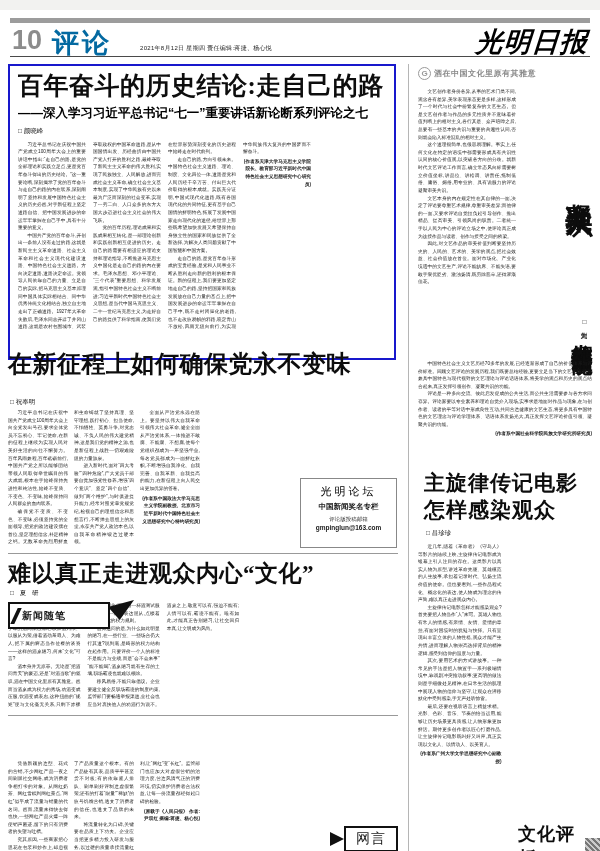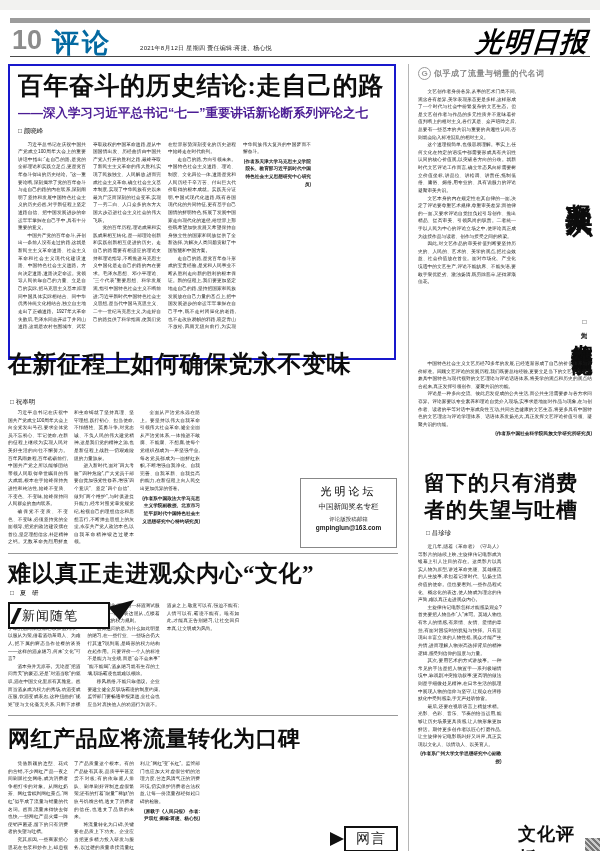--- a/index.html
+++ b/index.html
@@ -15,42 +15,42 @@
   .pagenum{left:12px;top:15px;font-size:27px;font-weight:bold;color:#8c8c8c;}
   .secname{left:52px;top:15px;font-size:27px;font-weight:900;color:#0369a1;letter-spacing:3px;}
   .dateline{left:140px;top:34px;font-size:6px;color:#222;letter-spacing:.3px;}
   .masthead{right:12px;top:14px;font-size:27px;font-family:"DejaVu Serif",serif;font-weight:900;
             font-style:italic;color:#000;letter-spacing:1px;transform:skewX(-4deg);}
   .headrule{left:10px;top:46px;width:580px;height:1px;background:#4a4a4a;}
   
   .leadbox{left:8px;top:54px;width:388px;height:296px;border:2px solid #1818cc;background:#fff;
            box-sizing:border-box;padding:6px 8px 12px 8px;}
   .leadhead{font-size:25px;line-height:1.1;letter-spacing:.5px;}
-  .leadsub{font-size:12.5px;font-weight:bold;margin-top:5px;color:#4c1d95;}
+  .leadsub{font-size:12.5px;font-weight:bold;margin-top:5px;color:#000000;}
   .byline{font-size:6.5px;color:#222;margin-top:5px;}
   .leadbody{margin-top:5px;height:196px;column-count:5;column-gap:7px;column-fill:auto;}
   
   .a2head{left:8px;top:338px;font-size:24px;letter-spacing:.5px;}
   .a2author{left:10px;top:388px;font-size:6.5px;}
   .a2body{left:8px;top:399px;width:390px;height:140px;column-count:6;column-gap:6px;column-fill:auto;}
   .forumbox{left:300px;top:468px;width:97px;height:70px;background:#fff;border:1px solid #888;
             box-sizing:border-box;text-align:center;padding-top:5px;}
   .forumtitle{font-size:11px;font-weight:400;letter-spacing:3px;color:#000;}
-  .forumsub{font-size:7.5px;font-weight:normal;margin-top:3px;}
+  .forumsub{font-size:7.5px;font-weight:bold;margin-top:3px;}
   .forumnote{font-size:5.5px;margin-top:4px;color:#333;}
   .forumemail{font-size:6.5px;font-weight:bold;margin-top:1px;}
   .rule1{left:8px;top:543px;width:390px;height:1px;background:#999;}
   
   .a3head{left:8px;top:548px;font-size:23px;letter-spacing:.5px;}
   .a3author{left:10px;top:579px;font-size:6.5px;letter-spacing:2px;}
   .a3body{left:8px;top:592px;width:390px;height:108px;column-count:5;column-gap:7px;column-fill:auto;}
   .essaybadge{left:8px;top:592px;width:102px;height:27px;background:#fff;border:2px solid #111;
               box-sizing:border-box;display:flex;align-items:center;padding-left:4px;z-index:3;}
   .slashmark{display:inline-block;width:4px;height:16px;background:#111;transform:skewX(-25deg);margin-right:4px;}
-  .essaybadge .btxt{font-size:13px;font-weight:400;letter-spacing:1px;}
+  .essaybadge .btxt{font-size:10px;font-weight:700;letter-spacing:1px;}
   .penicon{left:108px;top:590px;width:26px;height:20px;background:#111;
            clip-path:polygon(0 35%,100% 0,45% 100%);z-index:4;}
   .rule2{left:8px;top:705px;width:390px;height:1px;background:#999;}
   
   .a4head{left:8px;top:714px;font-size:22px;letter-spacing:.5px;}
   .a4body{left:8px;top:750px;width:390px;height:97px;column-count:6;column-gap:6px;column-fill:auto;}
   .netbadge{left:344px;top:816px;width:54px;height:26px;border:2px solid #111;background:#fff;
             box-sizing:border-box;display:flex;align-items:center;justify-content:center;z-index:3;}
   .netbadge .btxt{font-size:14px;font-weight:400;letter-spacing:1px;}
   .handicon{left:330px;top:822px;width:0;height:0;border-top:7px solid transparent;
@@ -130,37 +130,36 @@
       <p>值得追问的是,为什么如此明显的陋习,在一些行业、一些场合仍大行其道?说到底,是畸形的权力结构在起作用。只要评价一个人的标准不是能力与业绩,而是“会不会来事”“能不能喝”,酒桌陋习就有生存的土壤,职场霸凌也就难以根除。</p>
       <p>移风易俗,不能只靠倡议。企业要建立健全反职场霸凌的制度约束,监管部门要畅通举报渠道,全社会也应当对裹挟他人的劝酒行为说不。酒桌之上,敬意可以有,强迫不能有;人情可以有,霸凌不能有。唯有如此,才能真正告别陋习,让社交回归本真,让文明成为风尚。</p>
     </div>
   <div class="abs essaybadge">
     <span class="slashmark"></span>
     <span class="btxt">新闻随笔</span>
   </div>
   <div class="abs penicon"></div>
   <div class="abs rule2"></div>
 
-  <div class="abs serifhead a4head">网红产品应将流量转化为口碑</div>
   <div class="abs tinybody a4body">
       <p>凭借新颖的造型、花式的营销,不少网红产品一夜之间刷屏社交网络,成为消费者争相打卡的对象。从网红奶茶、网红雪糕到网红景点,“网红”似乎成了流量与销量的代名词。然而,流量来得快去得也快,一些网红产品火爆一阵便销声匿迹,留下的只有消费者的失望与吐槽。</p>
       <p>究其原因,一些商家把心思花在包装和炒作上,却忽视了产品质量这个根本。有的产品徒有其表,品质平平甚至货不对板;有的依靠雇人排队、刷单刷好评制造虚假繁荣;还有的打着“限量”“稀缺”的旗号饥饿营销,透支了消费者的信任,也透支了品牌的未来。</p>
       <p>将流量转化为口碑,关键要在品质上下功夫。企业应当把更多精力投入研发与服务,以过硬的质量承接流量红利,让“网红”变“长红”。监管部门也应加大对虚假营销的治理力度,营造风清气正的消费环境,切实保护消费者合法权益,让每一份流量都经得起口碑的检验。</p>
       <p class="attr">(原载于《人民日报》 作者:尹双红 摘编:蒋捷、杨心悦)</p>
     </div>
   <div class="abs handicon"></div>
   <div class="abs netbadge">
     <span class="btxt">网言</span>
   </div>
 
   <div class="abs vdivider"></div>
 
   <div class="abs serieshdr">
     <span class="gicon">G</span>
-    <span class="serieslabel">似乎成了流量与销量的代名词</span>
+    <span class="serieslabel">酒在中国文化里原有其雅意</span>
   </div>
 
   <div class="abs tinybody artsnarrow">
       <p>文艺创作者身份各异,从事的艺术门类不同,观念各有差异,美学表现形态更是多样,这样形成了一个时代与社会中纷繁复杂的文艺生态。但是文艺创作者与作品的多元性质并不意味着价值判断上的相对主义,各行其是、众声喧哗之后,总要有一些基本的共识与重要的普遍性认同,否则就会陷入标准混乱的相对主义。</p>
       <p>这个道理很简单,也很容易理解。事实上,任何文化在特定的语境中都需要形成具有共识性认同的核心价值观,以突破各方向的分歧。就新时代文艺评论工作而言,确立常态风向标需要树立价值坐标,讲品位、讲格调、讲责任,抵制低俗、庸俗、媚俗,用专业的、具有说服力的评论凝聚审美共识。</p>
       <p>文艺本身的内在规定性在其自律的一面,决定了评论要尊重艺术规律,尊重审美差异;而他律的一面,又要求评论自觉担负起引导创作、推出精品、提高审美、引领风尚的职责。二者统一于以人民为中心的评论立场之中,使评论真正成为连接作品与读者、创作与接受之间的桥梁。</p>
       <p>因此,对文艺作品的审美价值判断要坚持历史的、人民的、艺术的、美学的观点,把社会效益、社会价值放在首位。面对市场化、产业化境遇中的文艺生产,评论不能缺席、不能失语,要敢于褒优贬劣、激浊扬清,既剪除恶草,还得灌溉佳花。</p>
     </div>
 
   <div class="abs vheadwrap">
@@ -168,21 +167,21 @@
     <div class="vauthor">□ 刘大先</div>
     <div class="vmain">发挥文艺评论价值引领功能</div>
   </div>
 
   <div class="abs tinybody artswide">
       <p>中国特色社会主义文艺历经70多年的发展,已经逐渐形成了自己的价值体系与评价标准。回顾文艺评论的发展历程,我们既要总结经验,更要立足当下的文艺现场,建构兼具中国特色与现代视野的文艺理论与评论话语体系,将美学的观点和历史的观点结合起来,真正发挥引领创作、凝聚共识的功能。</p>
       <p>评论是一种多向交流、彼此启发促成的公共生活,而公共生活需要参与各方求同存异。评论家要以专业素养和理论自觉介入现场,实事求是地面对作品与现象,在与创作者、读者的平等对话中形成良性互动,共同营造健康的文艺生态,将更多具有中国特色的文艺理念与评论学理体系、话语体系发扬光大,真正发挥文艺评论价值引领、凝聚共识的功能。</p>
       <p class="attr">(作者系中国社会科学院民族文学研究所研究员)</p>
     </div>
 
-  <div class="abs serifhead a5head">留下的只有消费者的失望与吐槽</div>
+  <div class="abs serifhead a5head">主旋律传记电影怎样感染观众</div>
   <div class="abs a5author">□ 吕珍珍</div>
   <div class="abs tinybody a5body">
       <p>近几年,随着《革命者》《守岛人》等影片的陆续上映,主旋律传记电影成为银幕上引人注目的存在。这类影片以真实人物为原型,讲述革命先驱、英雄模范的人生故事,承担着记录时代、弘扬主流价值的使命。但也要看到,一些作品程式化、概念化的表达,使人物成为理念的传声筒,难以真正走进观众内心。</p>
       <p>主旋律传记电影怎样才能感染观众?首先要把人物当作“人”来写。英雄人物也有常人的情感,有亲情、友情、爱情的牵挂,有面对困境时的犹疑与抉择。只有呈现出丰富立体的人物性格,观众才能产生共情,进而理解人物崇高选择背后的精神逻辑,感受到信仰的温度与力量。</p>
       <p>其次,要用艺术的方式讲故事。一种常见的手法是把人物置于一系列极端情境中,靠戏剧冲突推动叙事;更高明的做法则是于细微处见精神,在日常生活的肌理中展现人物的信仰与坚守,让观众在潜移默化中受到感染,于无声处听惊雷。</p>
       <p>最后,还要在视听语言上精益求精。光影、色彩、音乐、节奏的恰当运用,能够让历史场景更具质感,让人物形象更加鲜活。期待更多创作者以匠心打磨作品,让主旋律传记电影既叫好又叫座,真正实现以文化人、以情动人、以美育人。</p>
       <p class="attr">(作者系广州大学文学思想研究中心副教授)</p>
     </div>
   <div class="abs culturebadge">
     <span class="btxt">文化评析</span>

